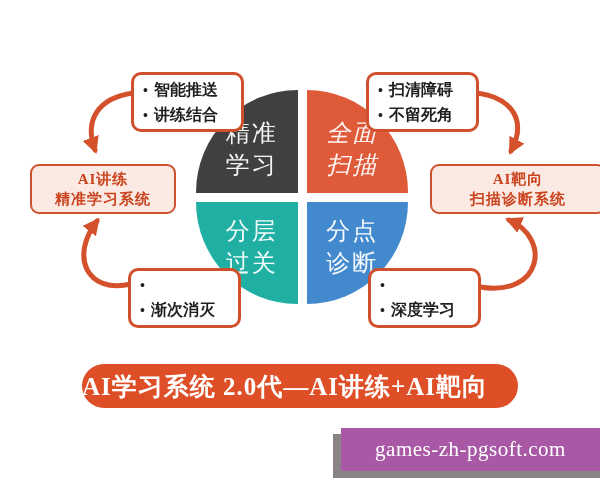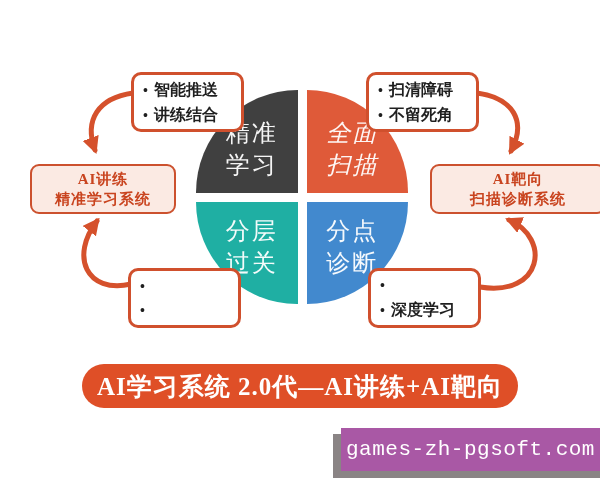--- a/index.html
+++ b/index.html
@@ -43,29 +43,29 @@
     position:absolute;box-sizing:border-box;background:#FBEAE3;
     border:2px solid #0f172a;border-radius:9px;
     display:flex;flex-direction:column;align-items:center;justify-content:center;
     color:#C9441F;font-weight:700;font-size:15px;line-height:20px;letter-spacing:1px;
   }
   #label-left{left:30px;top:164px;width:146px;height:50px;}
   #label-right{left:430px;top:164px;width:176px;height:50px;}
   
   #banner{
     position:absolute;left:82px;top:364px;width:436px;height:44px;border-radius:22px;
-    display:flex;align-items:center;justify-content:center;
+    display:flex;align-items:center;justify-content:flex-start;
     color:#fff;font-size:25px;font-weight:700;letter-spacing:1px;white-space:nowrap;
   }
   
   #watermark-shadow{position:absolute;left:333px;top:434px;width:267px;height:44px;}
   #watermark{
     position:absolute;left:341px;top:428px;width:259px;height:43px;
     display:flex;align-items:center;justify-content:center;
-    color:#fff;font-size:21px;font-family:Liberation Mono, monospace;
+    color:#fff;font-size:21px;font-family:Liberation Serif, serif;
     letter-spacing:.5px;
   }
   
   #arrows{position:absolute;left:0;top:0;width:600px;height:480px;pointer-events:none;}
   #arrows path{fill:none;stroke-width:5;stroke-linecap:round;}
 </style>
 </head>
 <body>
 
 <div id="stage">
@@ -130,20 +130,21 @@
       <span>不留死角</span>
     </div>
   </div>
 
   <div class="callout" id="callout-bl">
     <div class="row">
       <span class="bullet">•</span>
     </div>
     <div class="row">
       <span class="bullet">•</span>
+      <span>渐次消灭</span>
     </div>
   </div>
 
   <div class="callout" id="callout-br">
     <div class="row">
       <span class="bullet">•</span>
     </div>
     <div class="row">
       <span class="bullet">•</span>
       <span>深度学习</span>

